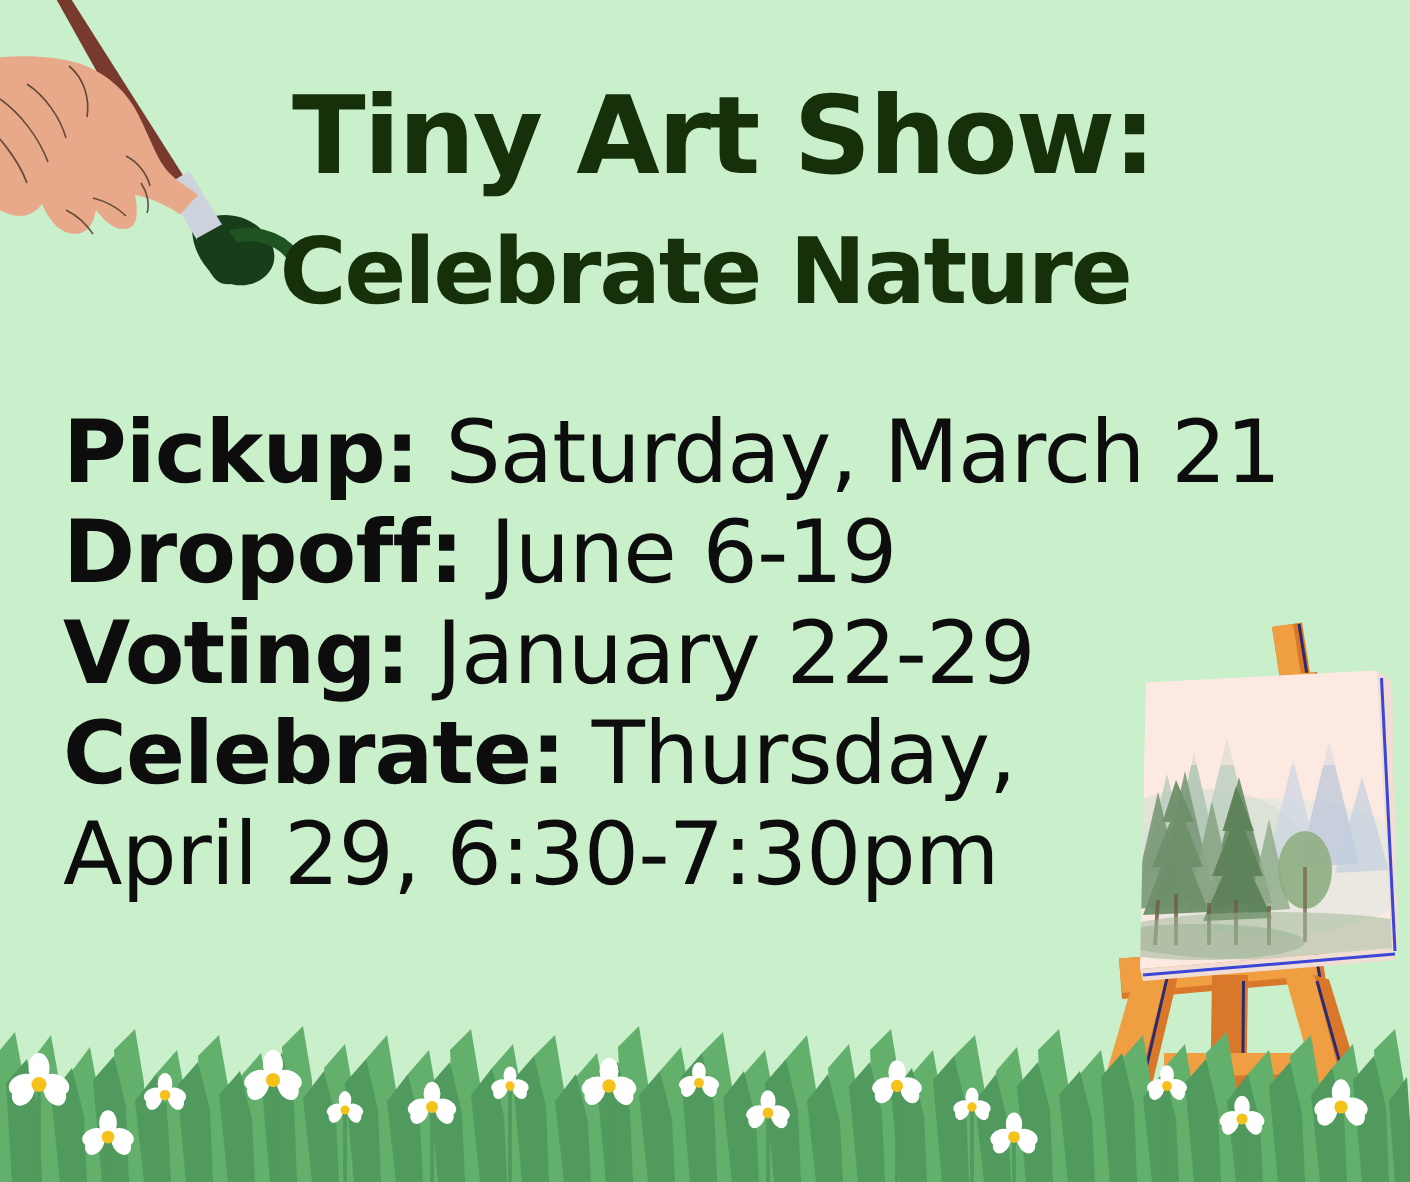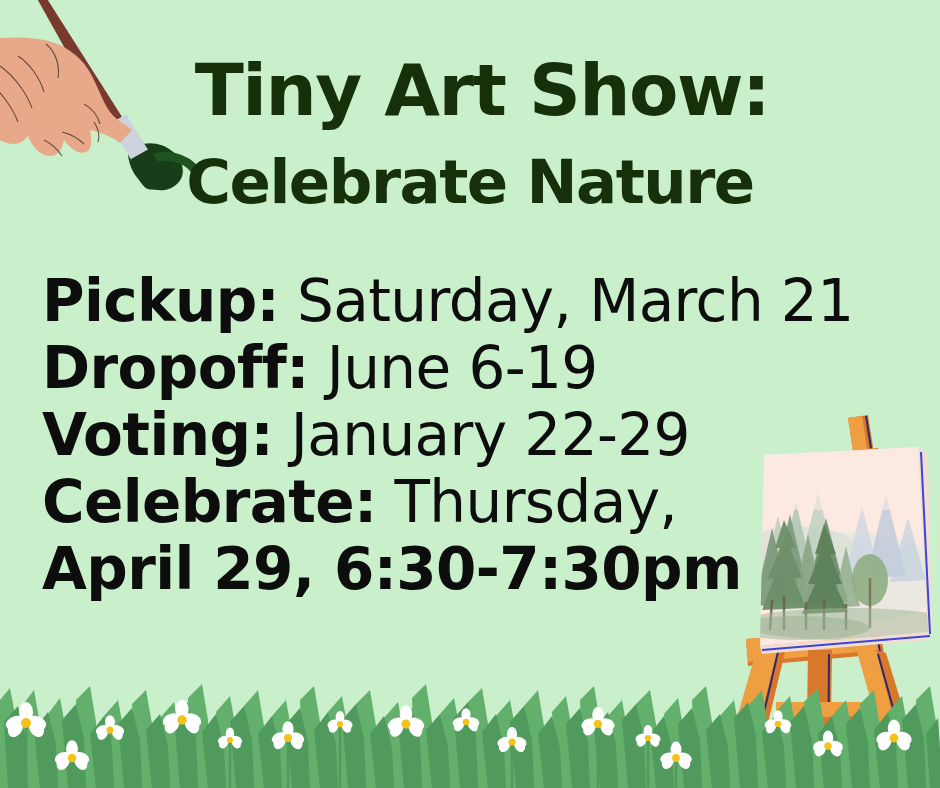--- a/index.html
+++ b/index.html
@@ -64,21 +64,21 @@
     white-space: nowrap;
     letter-spacing: -0.6px;
   }
   .detail-label {
     font-weight: bold;
   }
   .detail-value {
     font-weight: normal;
   }
   .detail-line.continuation {
-    font-weight: bold;
+    font-weight: normal;
   }
 
   
   .detail-line > span { display: inline; }
 </style>
 </head>
 <body>
 
 <div id="poster">
 

